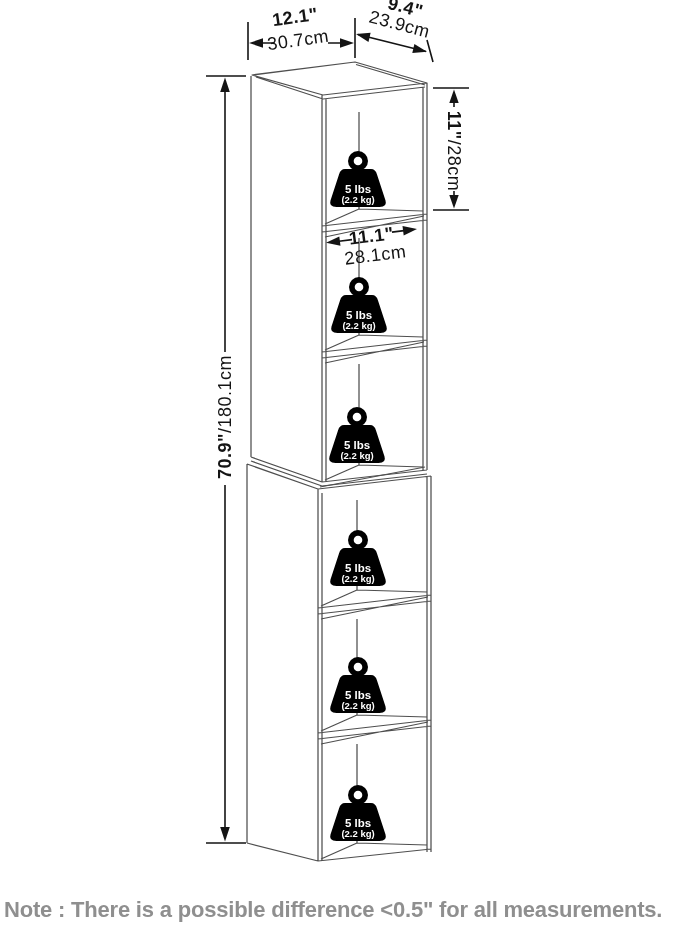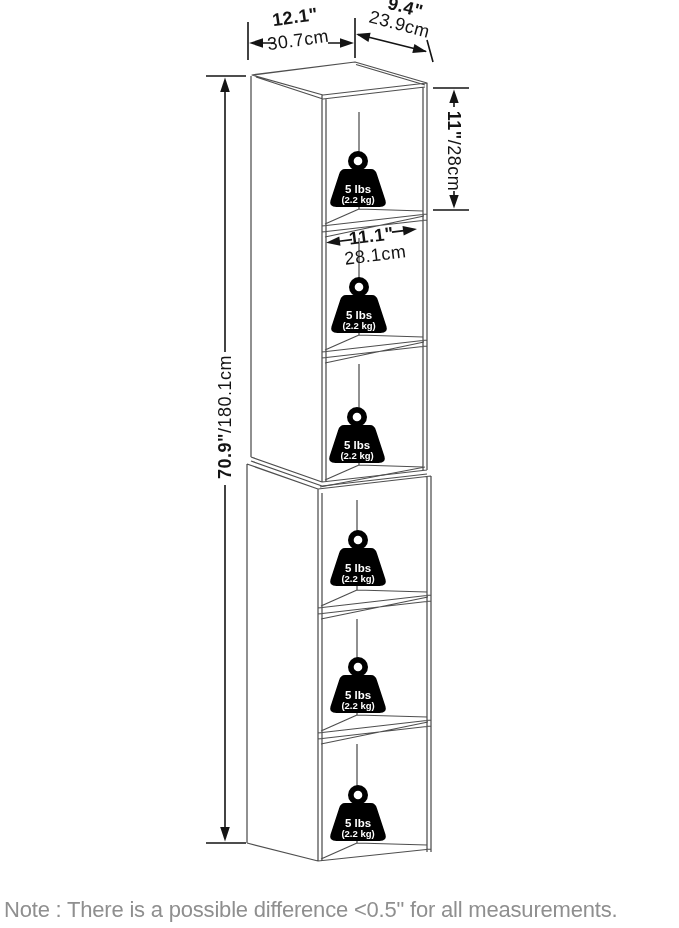--- a/index.html
+++ b/index.html
@@ -16,21 +16,21 @@
   .dimfill{fill:#141414;stroke:none;}
   .dimtext{font-family:"Liberation Sans",sans-serif;font-size:18px;font-weight:bold;fill:#141414;letter-spacing:0.5px;}
   .reg{font-weight:normal;}
   .wbody{fill:#000000;stroke:none;}
   .whole{fill:#ffffff;stroke:none;}
   .wtext{font-family:"Liberation Sans",sans-serif;fill:#ffffff;font-weight:bold;text-anchor:middle;}
   .wtext-lbs{font-size:11.5px;}
   .wtext-kg{font-size:9.5px;}
   .note{
     position:absolute;left:4px;top:897px;width:672px;
-    font-size:22px;color:#8f8f8f;letter-spacing:-0.2px;white-space:nowrap;
+    font-size:22px;color:#8f8f8f;letter-spacing:-0.2px;white-space:nowrap;font-weight:bold;
   }
 </style>
 </head>
 <body>
 
 <div class="stage">
   <svg width="679" height="928" viewBox="0 0 679 928">
 
     <g>
       <path class="cab" d="

